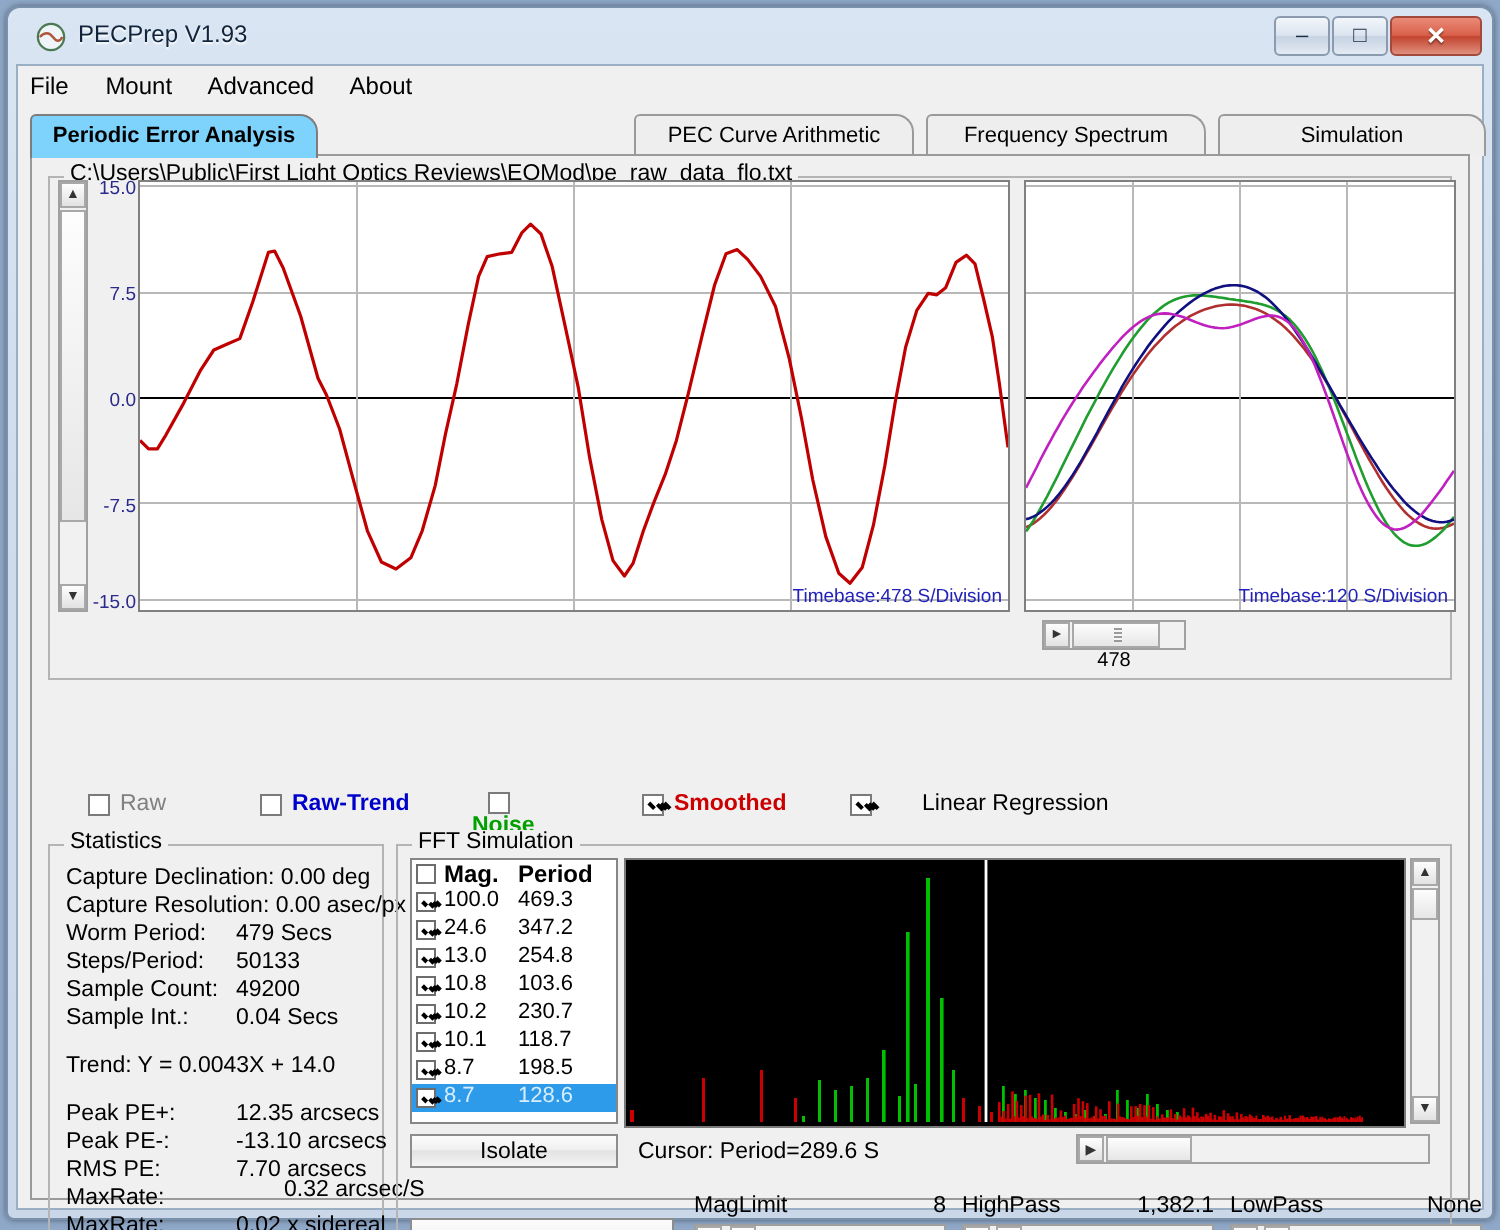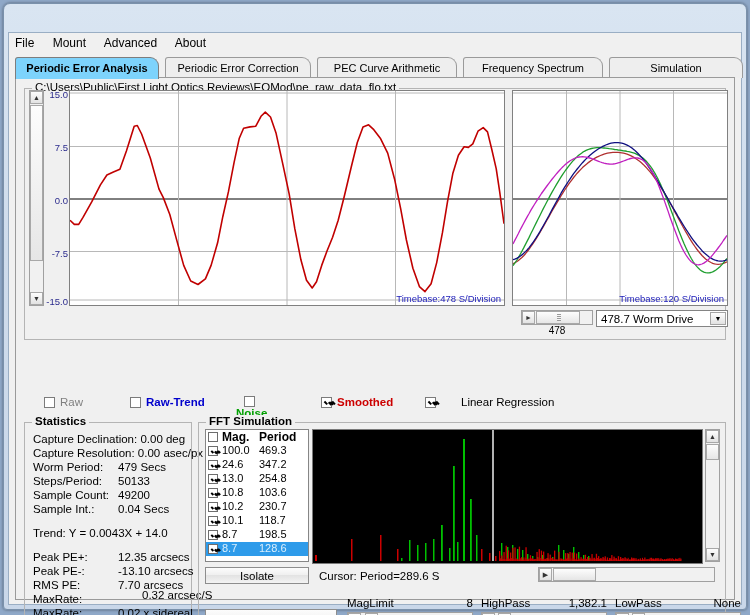--- a/index.html
+++ b/index.html
@@ -59,21 +59,21 @@
   .tabpage{
     position:absolute;left:6px;top:44px;right:6px;bottom:4px;
     background:#f0f0f0;border:1px solid #9a9a9a;box-sizing:border-box;
   }
   
   .gb{position:absolute;border:1px solid #b4b4b4;box-sizing:border-box;}
   .gb>.cap{
     position:absolute;top:-8px;left:7px;background:#f0f0f0;padding:0 3px;
     font-size:11.5px;color:#000;white-space:nowrap;
   }
-  .gb.bold>.cap{font-weight:bold;}
+  .gb.bold>.cap{font-weight:normal;}
   
   .plot{position:absolute;background:#fff;border:1px solid #808080;box-sizing:border-box;overflow:hidden;}
   .plot svg{display:block;}
   .tb-label{position:absolute;right:3px;bottom:1px;font-size:9.5px;color:#2222bb;white-space:nowrap;}
   .yaxis{position:absolute;}
   .ytick{position:absolute;font-size:9.5px;color:#2a2a8c;right:0;white-space:nowrap;}
   
   .vsb{
     position:absolute;width:15px;background:#f1f1f1;border:1px solid #a0a0a0;box-sizing:border-box;
   }
@@ -142,33 +142,50 @@
     box-sizing:border-box;display:flex;align-items:center;justify-content:center;font-size:7px;
   }
   .cursor-lab{position:absolute;font-size:11.5px;color:#000;white-space:nowrap;}
   .sb-track-lab{position:absolute;font-size:10px;color:#000;text-align:center;}
 </style>
 </head>
 <body>
 
 <div class="window">
 
+  <div class="titlebar">
+    <svg class="app-icon" viewBox="0 0 16 16">
+      <circle cx="8" cy="8" r="7" fill="#eef4f7" stroke="#4b7a52" stroke-width="1.2"></circle>
+      <path d="M2 8 q4 -4 7 0 q3 4 5 0" fill="none" stroke="#b0563c" stroke-width="1.3"></path>
+    </svg>
+    <div class="title-text">PECPrep V1.93</div>
+    <div class="winbtns">
+      <div class="wb">
+        <span class="glyph">–</span>
+      </div>
+      <div class="wb">
+        <span class="glyph">□</span>
+      </div>
+      <div class="wb close">
+        <span class="glyph">✕</span>
+      </div>
+    </div>
+  </div>
 
   <div class="client">
 
     <div class="menubar">
       <span>File</span>
       <span>Mount</span>
       <span>Advanced</span>
       <span>About</span>
     </div>
 
     <div class="tabstrip">
       <div class="tab active" style="left:0;width:144px;">Periodic Error Analysis</div>
-      <div class="tab" style="left:150px;width:146px;">Periodic Error Correction</div>
       <div class="tab" style="left:302px;width:140px;">PEC Curve Arithmetic</div>
       <div class="tab" style="left:448px;width:140px;">Frequency Spectrum</div>
       <div class="tab" style="left:594px;width:134px;">Simulation</div>
     </div>
 
     <div class="tabpage">
 
       <div class="gb" style="left:8px;top:10px;right:8px;height:252px;">
         <span class="cap">C:\Users\Public\First Light Optics Reviews\EQMod\pe_raw_data_flo.txt</span>
       </div>
@@ -222,24 +239,20 @@
 
       <div class="hsb" style="left:505px;top:232px;width:72px;">
         <div class="sb-arrow" style="left:0;">◄</div>
         <div class="sb-thumb" style="left:14px;top:0;bottom:0;width:44px;">
           <div style="position:absolute;left:20px;top:2px;width:4px;bottom:2px;background:repeating-linear-gradient(to bottom,#9a9a9a 0 1px,#f6f6f6 1px 2px);"></div>
         </div>
         <div class="sb-arrow" style="right:0;">►</div>
       </div>
       <div class="sb-track-lab" style="left:505px;top:247px;width:72px;">478</div>
 
-      <div class="combo" style="left:580px;top:232px;width:132px;height:17px;">
-        <span class="txt">478.7 Worm Drive</span>
-        <span class="arr">▼</span>
-      </div>
 
       <div class="cbrow">
         <div class="cb" style="left:0;">
           <span class="cbbox"></span>
           <span class="lab" style="color:#808080;">Raw</span>
         </div>
         <div class="cb" style="left:86px;">
           <span class="cbbox"></span>
           <span class="lab" style="color:#0000cc;font-weight:bold;">Raw-Trend</span>
         </div>

